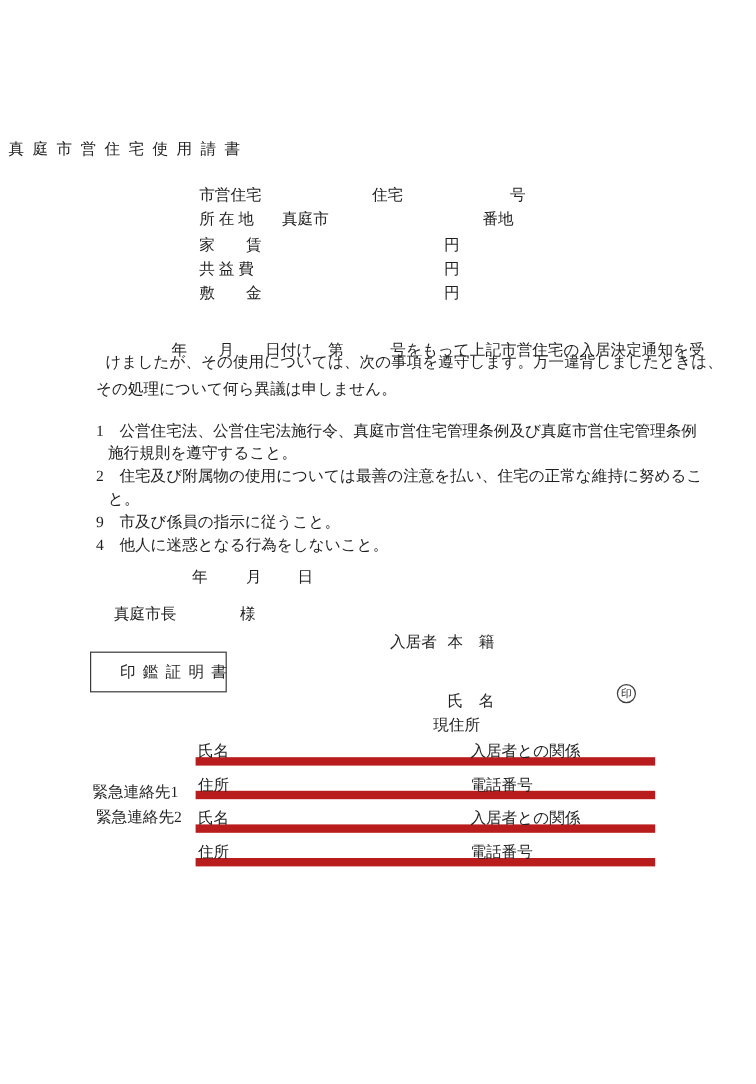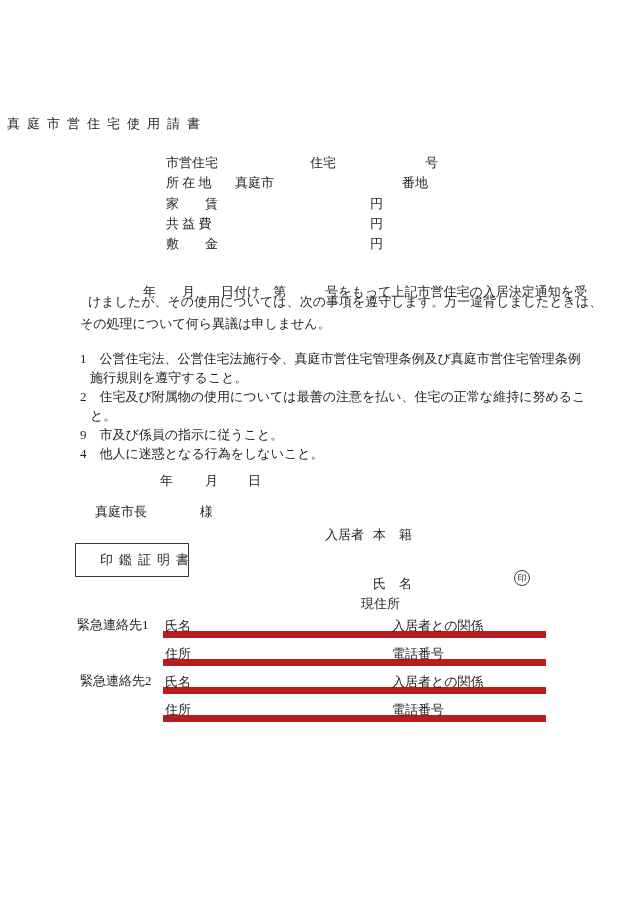--- a/index.html
+++ b/index.html
@@ -67,21 +67,21 @@
   .applicant-f1 { left: 361px; top: 551px; margin-top: 44px; }
   .applicant-f2 { left: 373px; top: 575px; }
   .seal-circle {
     position: absolute; left: 514px; top: 570px;
     width: 16px; height: 16px;
     border: 1px solid #3a3a3a; border-radius: 50%;
     font-size: 9px; line-height: 15px; text-align: center;
   }
 
   
-  .ec-label1 { left: 77px; top: 616px; }
+  .ec-label1 { left: 77px; top: 651px; }
   .ec-label2 { left: 80px; top: 672px; }
   .ec-row {
     position: absolute; left: 163px; width: 383px; height: 22px;
     border-bottom: 7px solid #b91c1c;
     text-align: center;
   }
   .ec-row-1 { top: 616px; }
   .ec-row-2 { top: 644px; }
   .ec-row-3 { top: 672px; }
   .ec-row-4 { top: 700px; }

